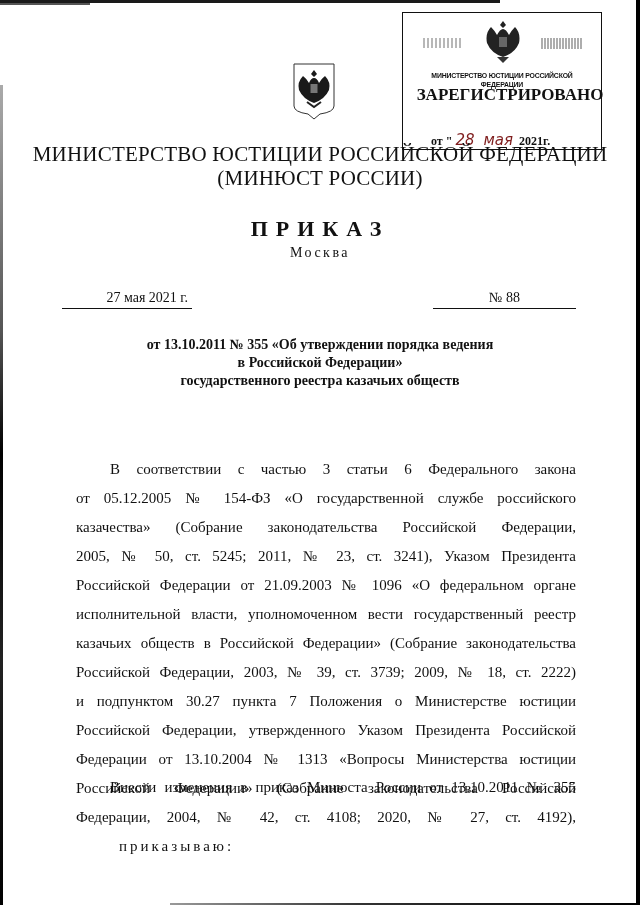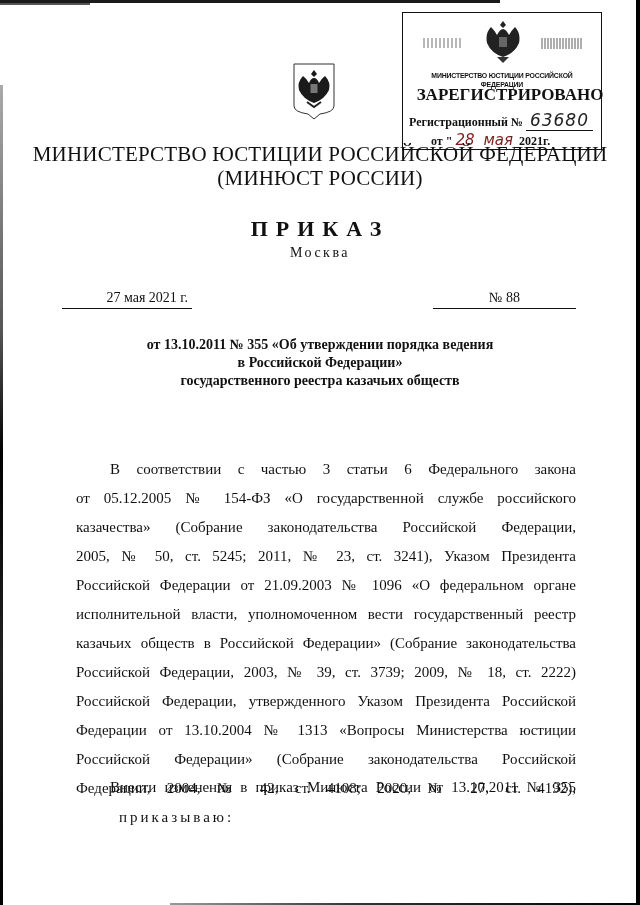--- a/index.html
+++ b/index.html
@@ -60,24 +60,20 @@
 <div class="stamp">
   <div class="stamp-noise-l"></div>
   <svg class="stamp-emblem" viewBox="0 0 44 48">
     <path d="M22 4 l3 4 -3 3 -3 -3z M10 10 q-6 6 -4 16 q4 10 16 14 q12 -4 16 -14 q2 -10 -4 -16 q-4 4 -6 8 q-3 -6 -6 -6 q-3 0 -6 6 q-2 -4 -6 -8z" fill="#222"></path>
     <rect x="18" y="20" width="8" height="10" fill="#666"></rect>
     <path d="M16 40 l6 6 6 -6z" fill="#333"></path>
   </svg>
   <div class="stamp-noise-r"></div>
   <div class="stamp-ministry">МИНИСТЕРСТВО ЮСТИЦИИ РОССИЙСКОЙ ФЕДЕРАЦИИ</div>
   <div class="stamp-title">ЗАРЕГИСТРИРОВАНО</div>
-  <div class="stamp-reg">
-    <span>Регистрационный №</span>
-    <span class="hand">63680</span>
-  </div>
   <div class="stamp-date">
     <span>от "</span><span class="hand">28</span>
     <span class="hand">мая</span>
     <span>2021</span><span>г.</span>
   </div>
 </div>
 
 <svg class="emblem" viewBox="0 0 44 58">
   <path d="M2 2 H42 V44 Q42 50 28 52 L22 57 L16 52 Q2 50 2 44 Z" fill="none" stroke="#333" stroke-width="1"></path>
   <path d="M22 8 l3 4 -3 3 -3 -3z M11 14 q-6 6 -4 14 q4 9 15 13 q11 -4 15 -13 q2 -8 -4 -14 q-4 3 -6 7 q-2 -5 -5 -5 q-3 0 -5 5 q-2 -4 -6 -7z" fill="#1a1a1a"></path>
@@ -103,20 +99,21 @@
 
 <div class="body-text p1">
   <span class="line indent">В соответствии с частью 3 статьи 6 Федерального закона</span>
   <span class="line">от 05.12.2005 № 154-ФЗ «О государственной службе российского</span>
   <span class="line">казачества» (Собрание законодательства Российской Федерации,</span>
   <span class="line">2005, № 50, ст. 5245; 2011, № 23, ст. 3241), Указом Президента</span>
   <span class="line">Российской Федерации от 21.09.2003 № 1096 «О федеральном органе</span>
   <span class="line">исполнительной власти, уполномоченном вести государственный реестр</span>
   <span class="line">казачьих обществ в Российской Федерации» (Собрание законодательства</span>
   <span class="line">Российской Федерации, 2003, № 39, ст. 3739; 2009, № 18, ст. 2222)</span>
+  <span class="line">и подпунктом 30.27 пункта 7 Положения о Министерстве юстиции</span>
   <span class="line">Российской Федерации, утвержденного Указом Президента Российской</span>
   <span class="line">Федерации от 13.10.2004 № 1313 «Вопросы Министерства юстиции</span>
   <span class="line">Российской Федерации» (Собрание законодательства Российской</span>
   <span class="line" style="text-align-last:left;">
     <span>Федерации, 2004, № 42, ст. 4108; 2020, № 27, ст. 4192),</span>
     <span class="spaced">приказываю:</span>
   </span>
 </div>
 
 <div class="body-text p2">

